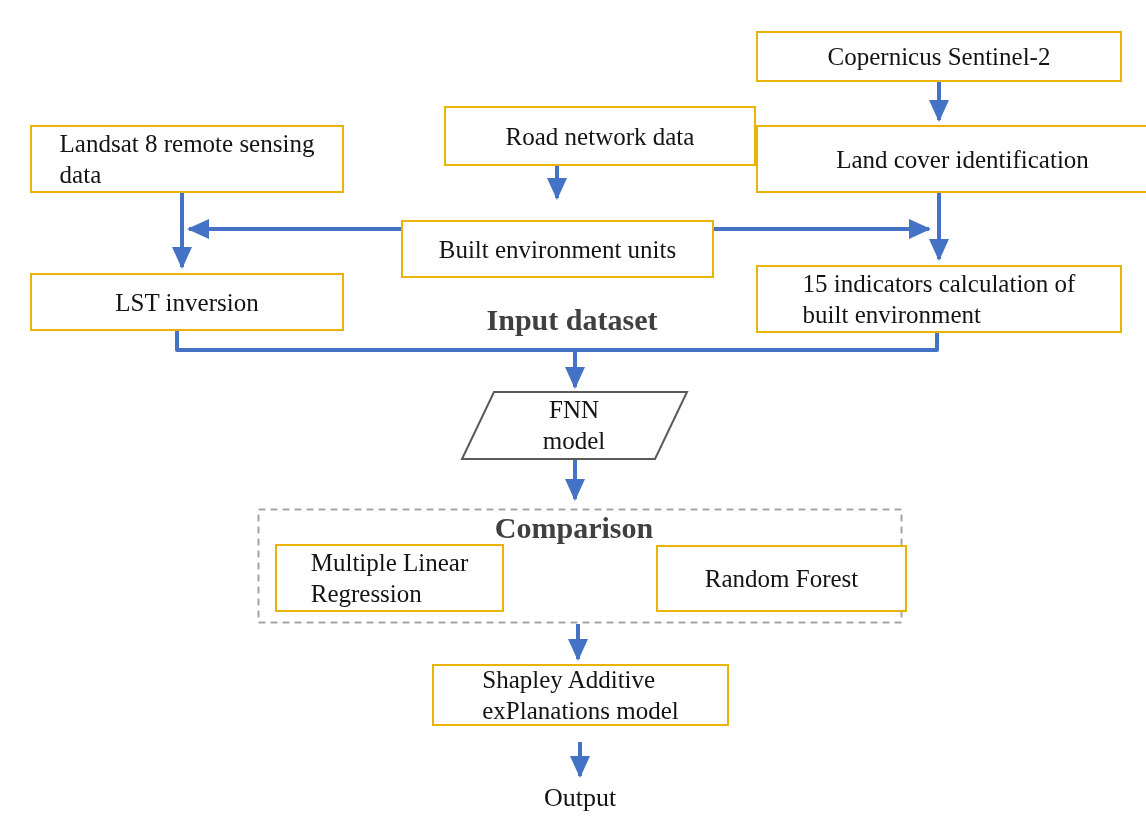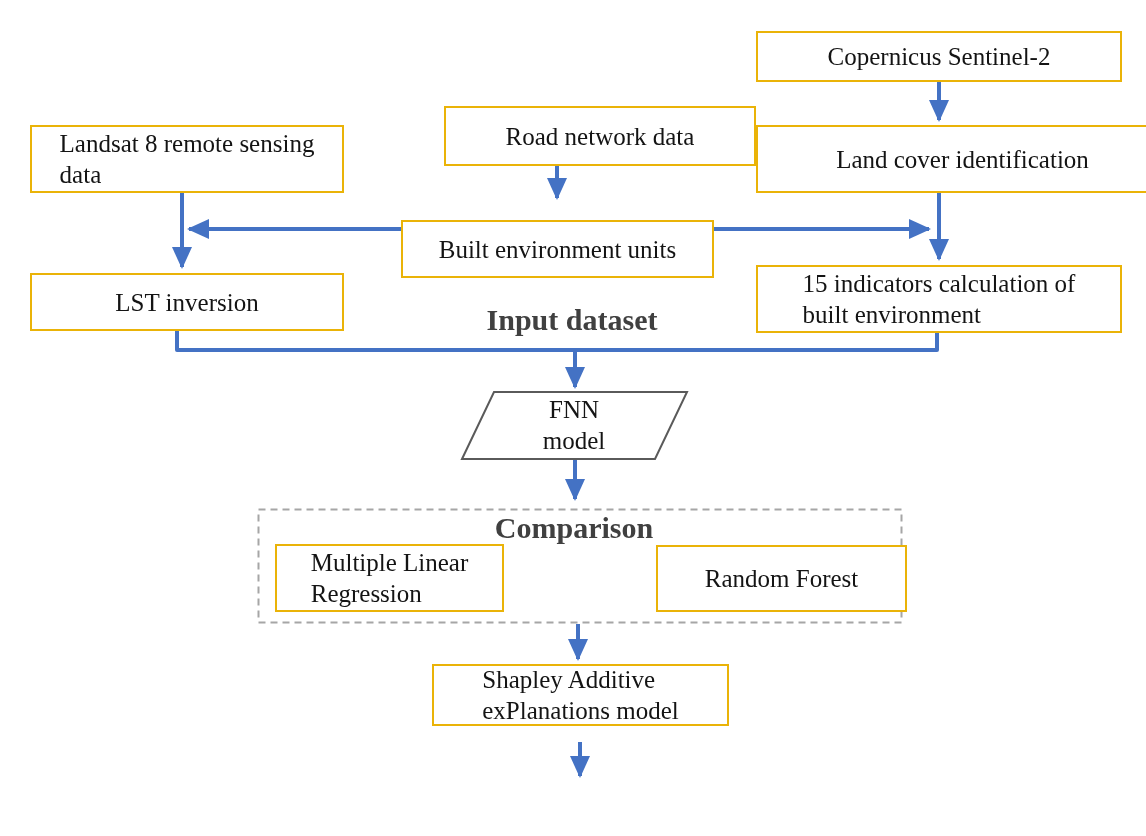--- a/index.html
+++ b/index.html
@@ -122,18 +122,19 @@
   </div>
 
   <div class="node" style="left:432px; top:664px; width:297px; height:62px;">
     <span>Shapley Additive
 exPlanations model</span>
   </div>
 
   <div class="floating-label" style="left:474px; top:394px; width:200px; height:62px; font-size:25px; line-height:31px;">FNN
 model</div>
 
+  <div class="floating-label" style="left:500px; top:782px; width:160px; height:32px; font-size:26px;">Output</div>
 
   <div class="annotation" style="left:427px; top:303px; width:290px;">Input dataset</div>
 
   <div class="annotation" style="left:429px; top:511px; width:290px;">Comparison</div>
 
 </div>
 
 </body></html>

